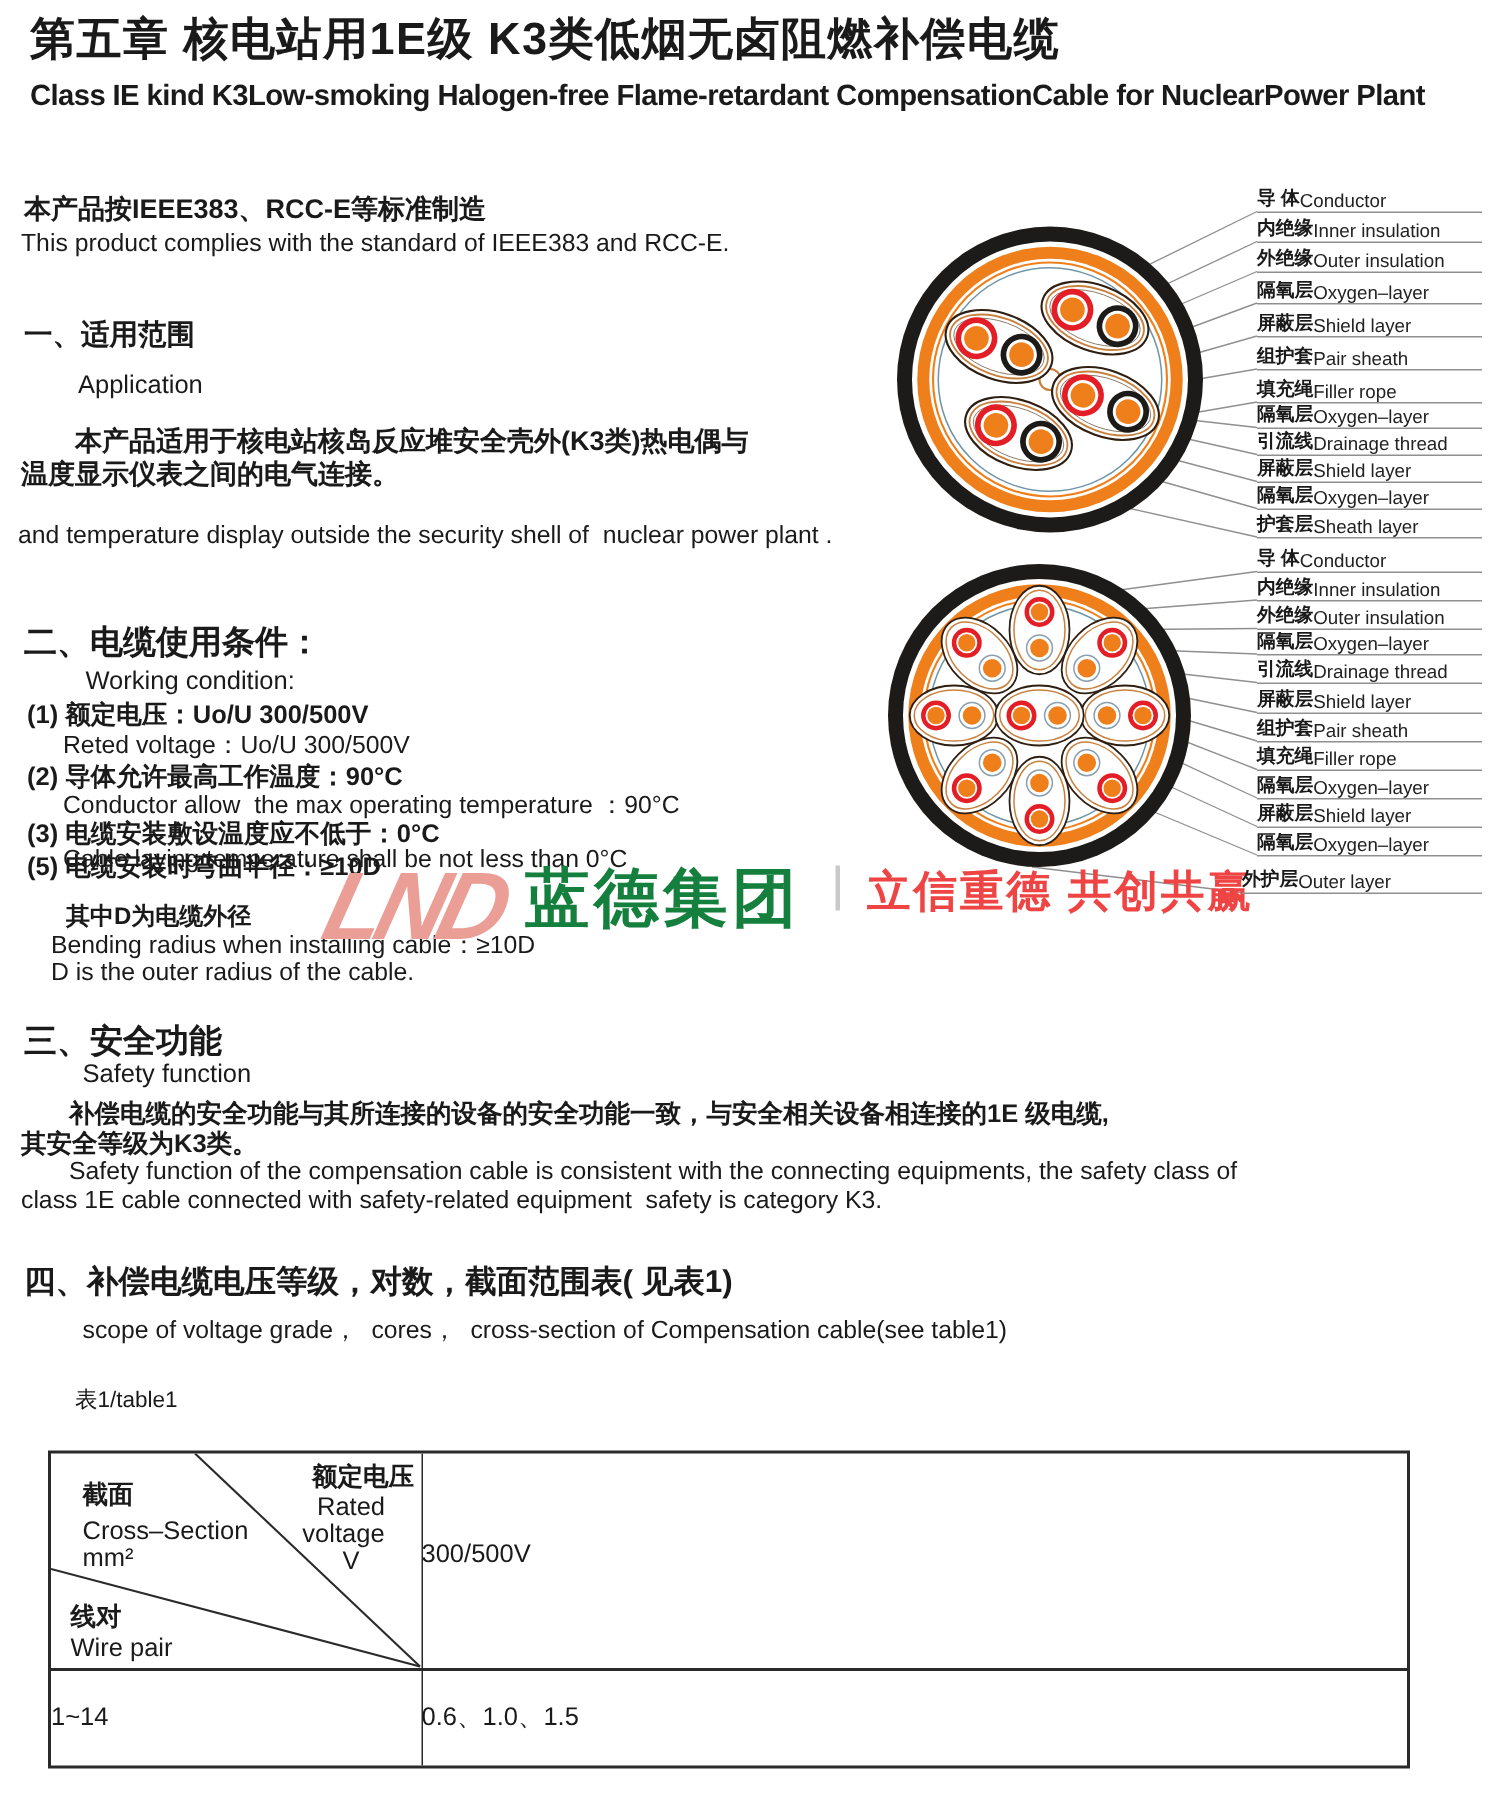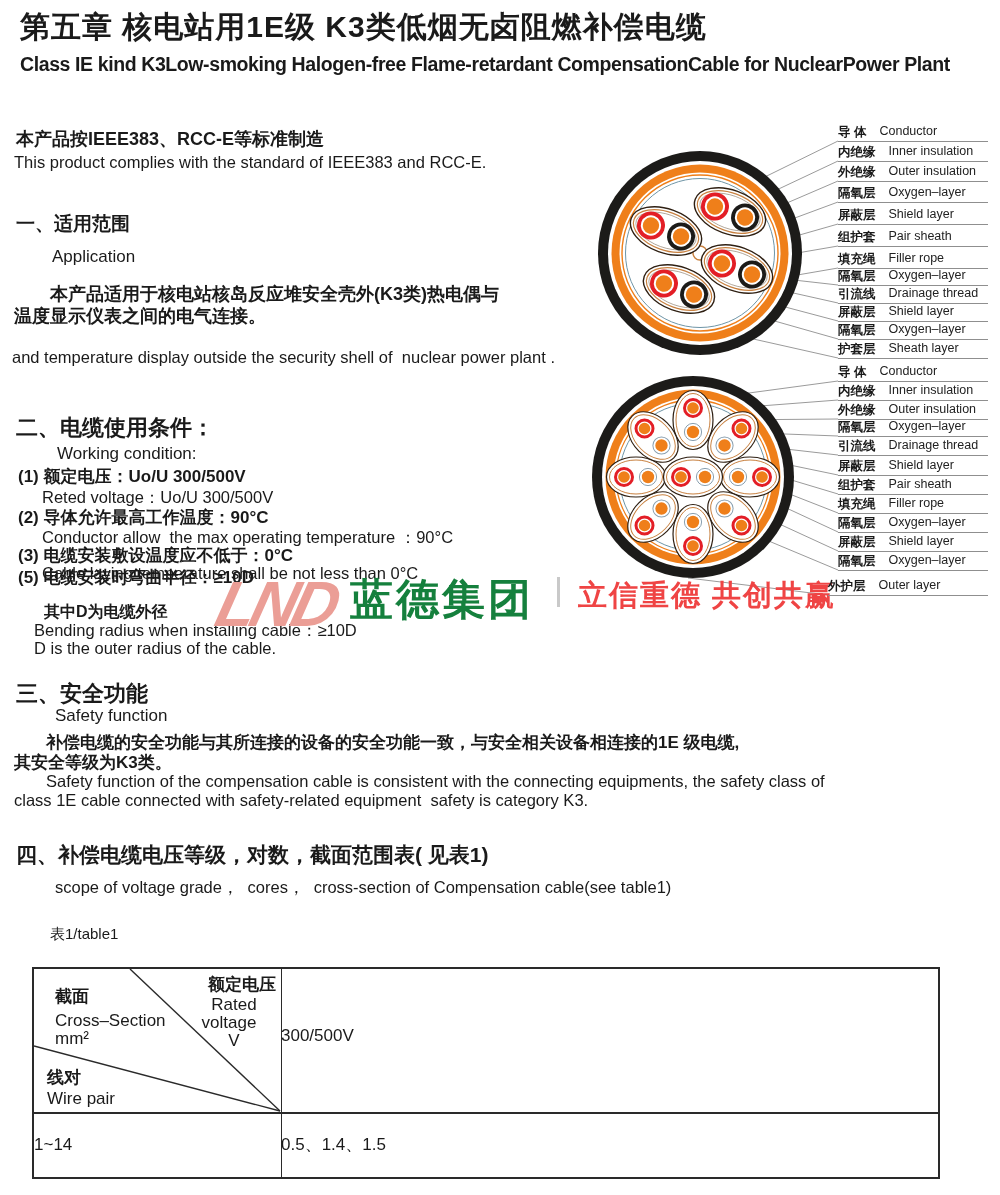--- a/index.html
+++ b/index.html
@@ -3,21 +3,21 @@
 <meta charset="utf-8">
 <style>
   html,body{margin:0;padding:0;background:#ffffff;}
   .page{position:relative;width:1000px;height:1195px;background:#fff;overflow:hidden;
         font-family:"Liberation Sans","DejaVu Sans",sans-serif;color:#1a1a1a;padding-left:24px;}
   .t{position:absolute;white-space:pre;line-height:1.15;}
   .zh{font-weight:600;}
   .title{font-weight:800;letter-spacing:1px;}
   .sub{font-weight:700;letter-spacing:-0.4px;}
   .lbl{position:absolute;left:838px;width:150px;height:17px;border-bottom:1px solid #8f8f8f;
-       font-size:12.5px;display:flex;gap:13px;white-space:nowrap;z-index:4;}
+       font-size:12.5px;display:flex;gap:0;align-items:flex-end;white-space:nowrap;z-index:4;}
   .lbl .zh{font-weight:700;}
   .lbl .en{font-weight:400;color:#222;}
   svg.diag{position:absolute;z-index:2;}
   .wm{position:absolute;z-index:3;pointer-events:none;}
   .wm-logo{font-size:64px;font-style:italic;font-weight:900;color:#eb9e96;
            transform:skewX(-14deg);letter-spacing:-5px;line-height:1;}
   .wm-co{font-size:43px;font-weight:800;color:#15803d;letter-spacing:3px;line-height:1;}
   .wm-bar{width:3px;height:30px;background:#c9c9c9;}
   .wm-slogan{font-size:29px;font-weight:700;color:#ef4444;letter-spacing:2px;line-height:1;}
   .tbl{position:absolute;left:32px;top:967px;width:904px;height:208px;border:2px solid #2a2a2a;z-index:2;}
@@ -366,16 +366,16 @@
     <div class="cell-text" style="left:155px;top:63px;width:90px;text-align:center;">V</div>
     <div class="cell-text zh" style="left:21px;top:19px;">截面</div>
     <div class="cell-text" style="left:21px;top:43px;">Cross–Section</div>
     <div class="cell-text" style="left:21px;top:61px;">mm²</div>
     <div class="cell-text zh" style="left:13px;top:100px;">线对</div>
     <div class="cell-text" style="left:13px;top:121px;">Wire pair</div>
 
     <div class="cell-text ctr" style="left:247px;top:58px;width:655px;">300/500V</div>
 
     <div class="cell-text ctr" style="left:0;top:167px;width:247px;">1~14</div>
-    <div class="cell-text ctr" style="left:247px;top:167px;width:655px;">0.5、1.4、1.5</div>
+    <div class="cell-text ctr" style="left:247px;top:167px;width:655px;">0.6、1.0、1.5</div>
   </div>
 
 </div>
 
 </body></html>

